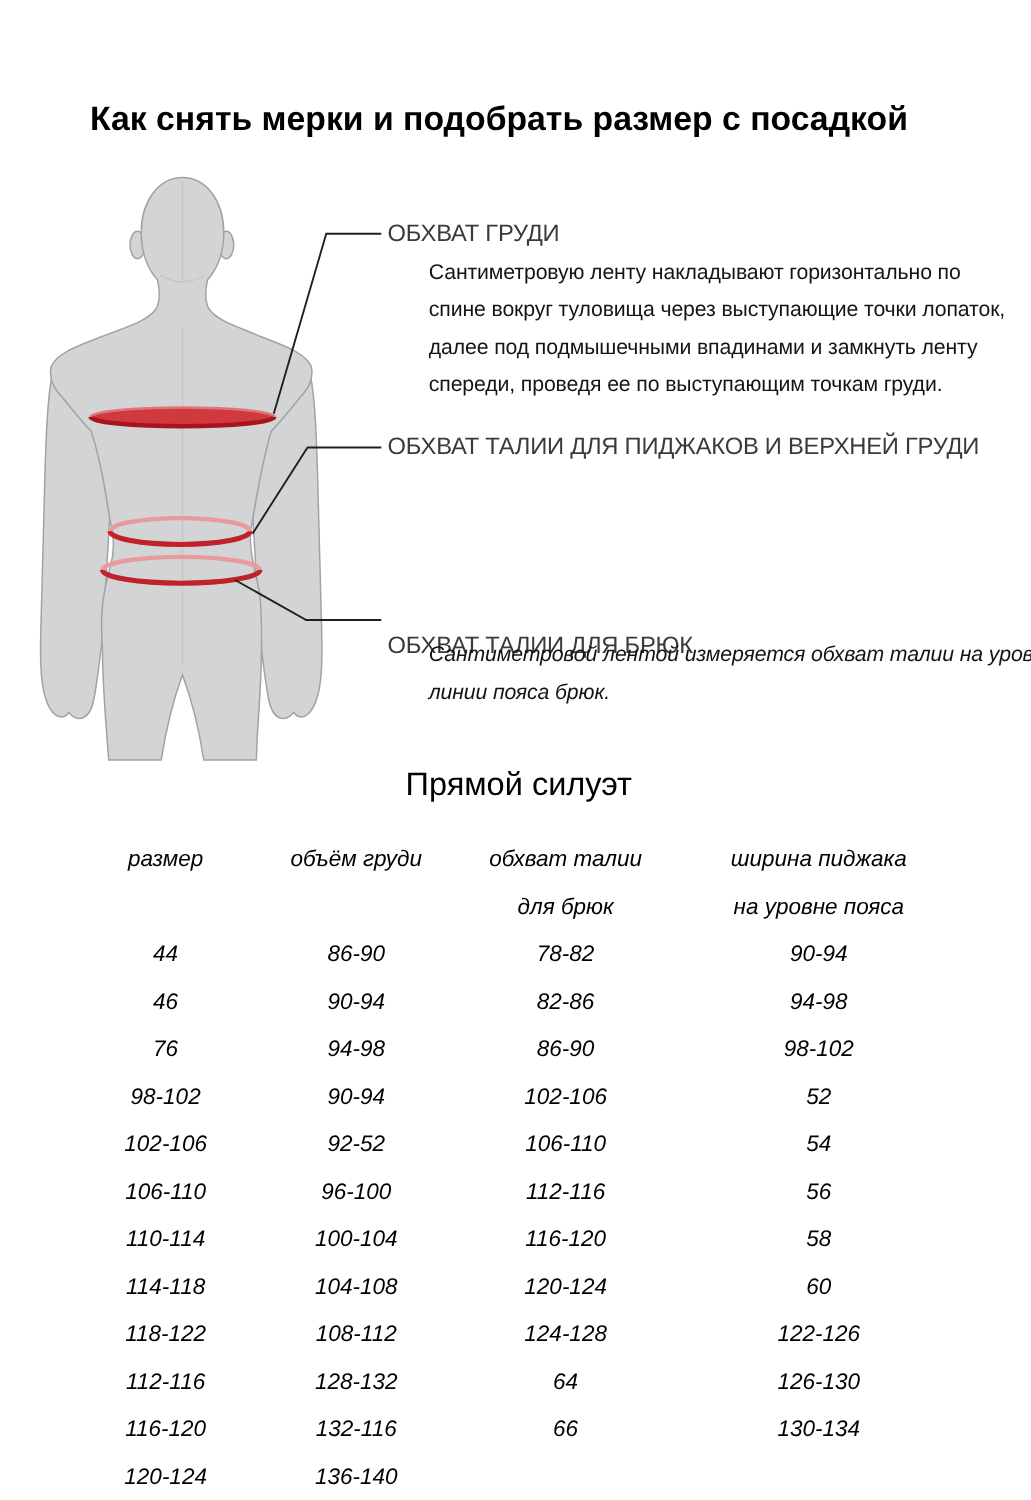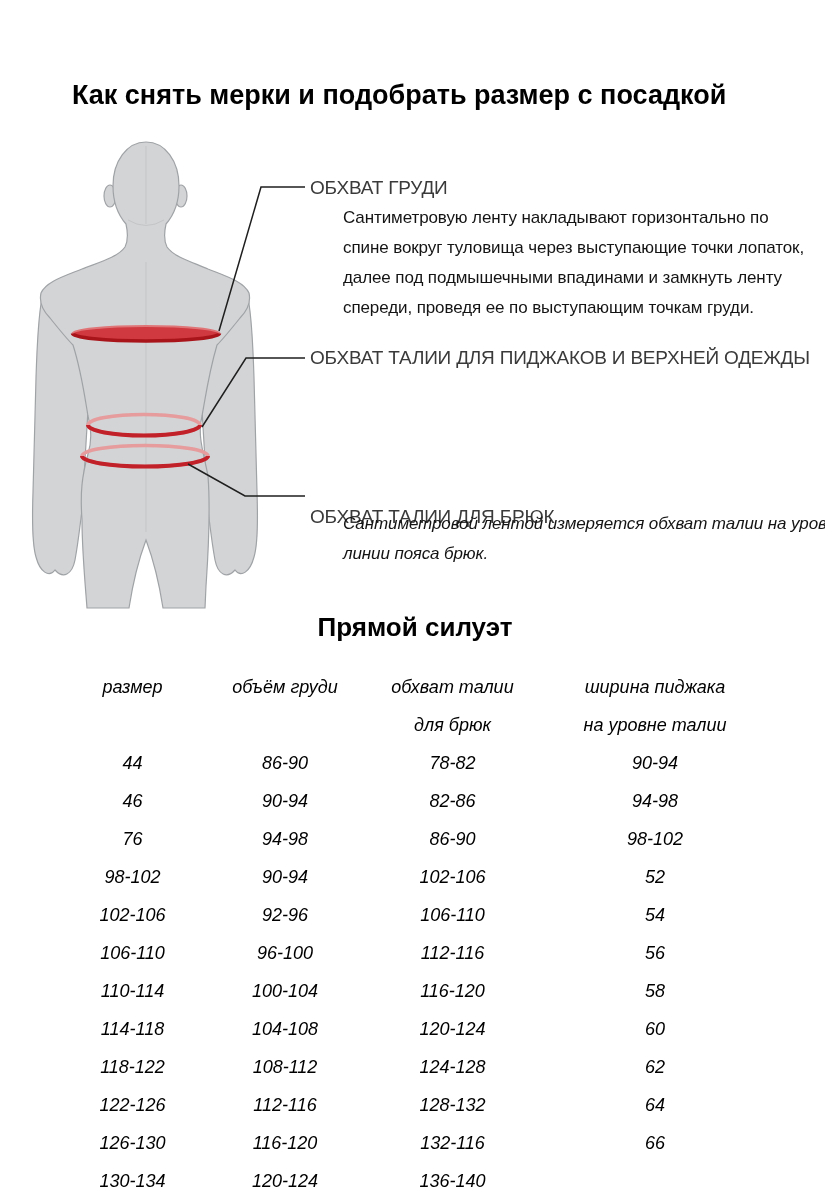--- a/index.html
+++ b/index.html
@@ -21,21 +21,21 @@
     white-space:pre;letter-spacing:-0.1px;margin-left:32px;
   }
   #heading-chest{top:177px;}
   #desc-chest{top:203px;}
   #heading-waist-jacket{top:347px;}
   #desc-waist-jacket{top:374px;}
   #heading-waist-trousers{top:506px;text-align:right;}
   #desc-waist-trousers{top:509px;font-style:italic;}
   #table-title{
     left:60px;top:612px;width:710px;text-align:center;
-    font-size:26px;font-weight:bold;color:#000;
+    font-size:26px;font-weight:normal;color:#000;
   }
   #size-table-grid{
     left:60px;top:668px;width:710px;
     display:grid;
     grid-template-columns:145px 160px 175px 230px;
     grid-auto-rows:38px;
     font-size:18px;color:#000;
   }
   #size-table-grid .cell{
     display:flex;align-items:center;justify-content:center;
@@ -113,72 +113,71 @@
       <path class="leader" d="M168,334 L225,366 L285,366"></path>
     </svg>
   </div>
 
   <div id="heading-chest" class="abs measure-heading">ОБХВАТ ГРУДИ</div>
   <div id="desc-chest" class="abs measure-desc">Сантиметровую ленту накладывают горизонтально по
 спине вокруг туловища через выступающие точки лопаток,
 далее под подмышечными впадинами и замкнуть ленту
 спереди, проведя ее по выступающим точкам груди.</div>
 
-  <div id="heading-waist-jacket" class="abs measure-heading">ОБХВАТ ТАЛИИ ДЛЯ ПИДЖАКОВ И ВЕРХНЕЙ ОДЕЖДЫ</div>
+  <div id="heading-waist-jacket" class="abs measure-heading">ОБХВАТ ТАЛИИ ДЛЯ ПИДЖАКОВ И ВЕРХНЕЙ ГРУДИ</div>
 
   <div id="heading-waist-trousers" class="abs measure-heading">ОБХВАТ ТАЛИИ ДЛЯ БРЮК</div>
   <div id="desc-waist-trousers" class="abs measure-desc">Сантиметровой лентой измеряется обхват талии на уровне
 линии пояса брюк.</div>
 
   <div id="table-title" class="abs">Прямой силуэт</div>
   <div id="size-table-grid" class="abs">
       <div class="cell">размер</div>
       <div class="cell">объём груди</div>
       <div class="cell">обхват талии</div>
       <div class="cell">ширина пиджака</div>
       <div class="cell"></div>
       <div class="cell"></div>
       <div class="cell">для брюк</div>
-      <div class="cell">на уровне талии</div>
+      <div class="cell">на уровне пояса</div>
       <div class="cell">44</div>
       <div class="cell">86-90</div>
       <div class="cell">78-82</div>
       <div class="cell">90-94</div>
       <div class="cell">46</div>
       <div class="cell">90-94</div>
       <div class="cell">82-86</div>
       <div class="cell">94-98</div>
       <div class="cell">76</div>
       <div class="cell">94-98</div>
       <div class="cell">86-90</div>
       <div class="cell">98-102</div>
       <div class="cell">98-102</div>
       <div class="cell">90-94</div>
       <div class="cell">102-106</div>
       <div class="cell">52</div>
       <div class="cell">102-106</div>
-      <div class="cell">92-96</div>
+      <div class="cell">92-52</div>
       <div class="cell">106-110</div>
       <div class="cell">54</div>
       <div class="cell">106-110</div>
       <div class="cell">96-100</div>
       <div class="cell">112-116</div>
       <div class="cell">56</div>
       <div class="cell">110-114</div>
       <div class="cell">100-104</div>
       <div class="cell">116-120</div>
       <div class="cell">58</div>
       <div class="cell">114-118</div>
       <div class="cell">104-108</div>
       <div class="cell">120-124</div>
       <div class="cell">60</div>
       <div class="cell">118-122</div>
       <div class="cell">108-112</div>
       <div class="cell">124-128</div>
-      <div class="cell">62</div>
       <div class="cell">122-126</div>
       <div class="cell">112-116</div>
       <div class="cell">128-132</div>
       <div class="cell">64</div>
       <div class="cell">126-130</div>
       <div class="cell">116-120</div>
       <div class="cell">132-116</div>
       <div class="cell">66</div>
       <div class="cell">130-134</div>
       <div class="cell">120-124</div>

